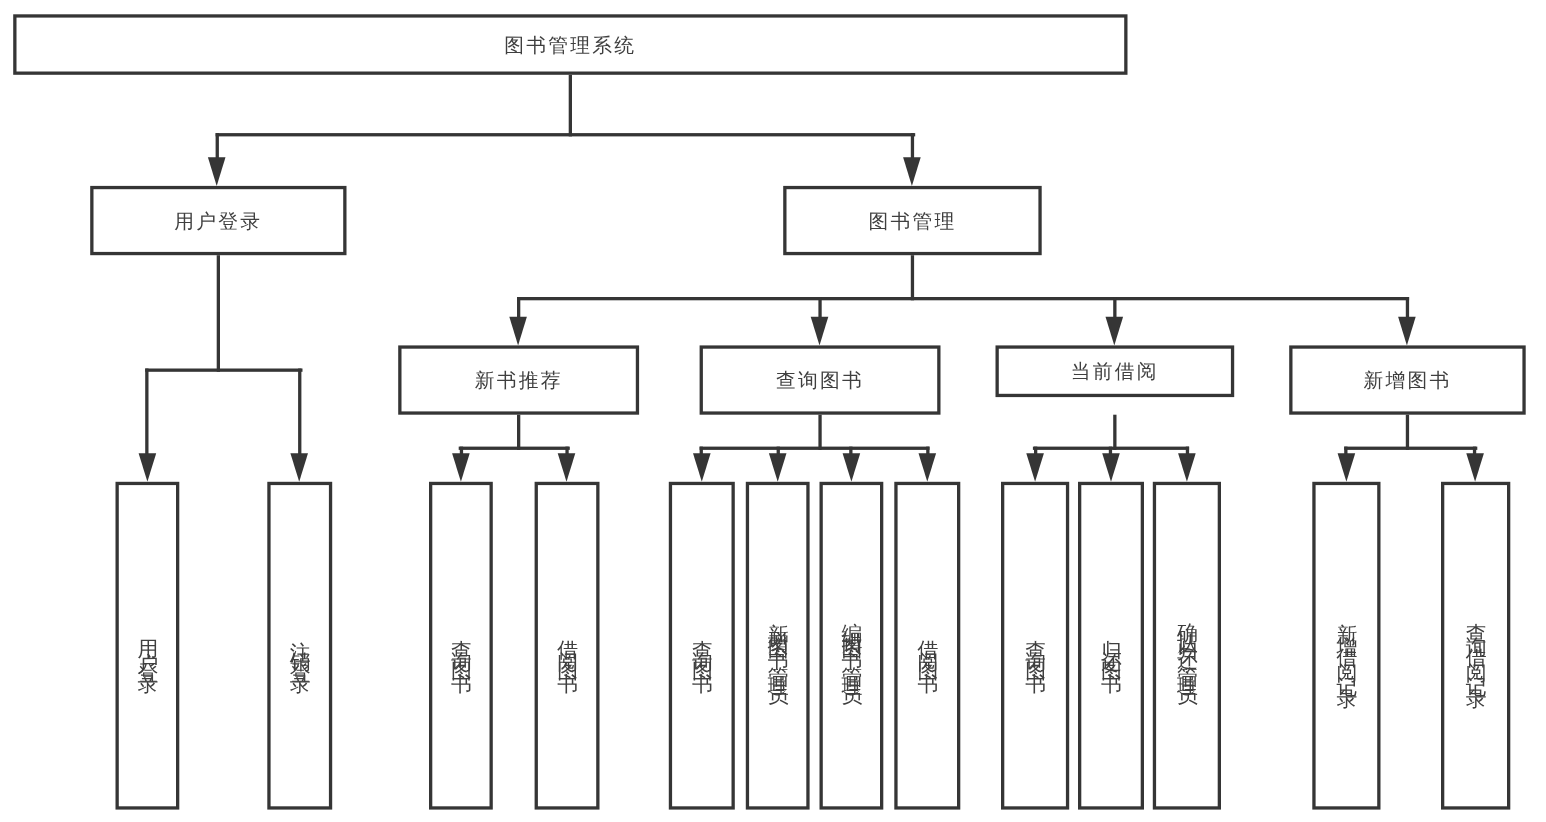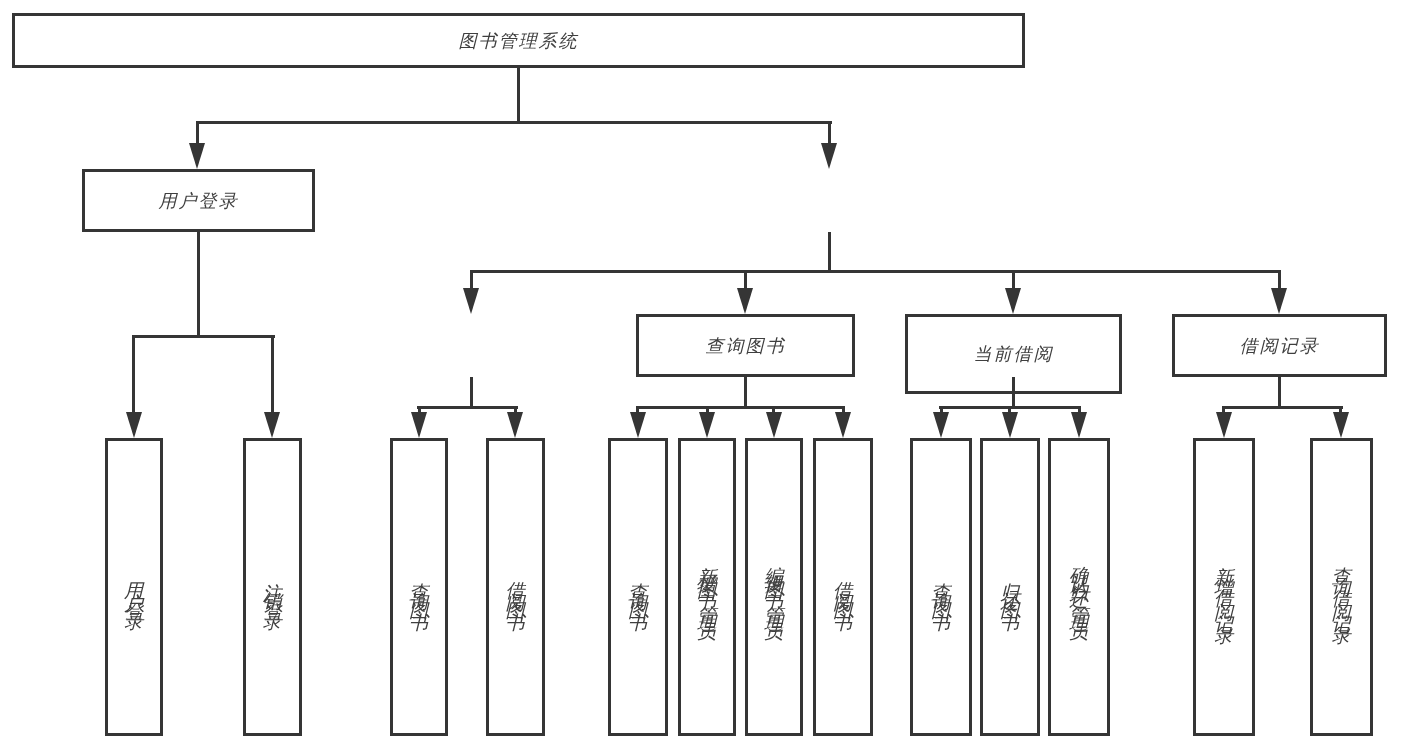--- a/index.html
+++ b/index.html
@@ -2,21 +2,20 @@
 <html><head>
 <meta charset="utf-8">
 <style>
   html,body{margin:0;padding:0;background:#ffffff;}
   .canvas{
     position:relative;
     width:1405px;height:747px;
     background:#ffffff;
     overflow:hidden;
     font-family:"Liberation Sans","DejaVu Sans",sans-serif;
-    font-style:italic;
   }
   .box{
     position:absolute;
     box-sizing:border-box;
     border:3px solid #353535;
     background:#ffffff;
     display:flex;
     align-items:center;
     justify-content:center;
     color:#3f3f3f;
@@ -60,47 +59,53 @@
   <div class="line" style="left:517px;top:68px;width:3px;height:56px"></div>
   <div class="line" style="left:196px;top:121px;width:636px;height:3px"></div>
   <div class="line" style="left:196px;top:121px;width:3px;height:26px"></div>
   <div class="line" style="left:828px;top:121px;width:3px;height:26px"></div>
   <div class="arrow" style="left:189px;top:143px"></div>
   <div class="arrow" style="left:821px;top:143px"></div>
 
   <div class="box hbox" style="left:82px;top:169px;width:233px;height:63px">
     <span>用户登录</span>
   </div>
+  <div class="box hbox" style="left:712px;top:169px;width:235px;height:63px">
+    <span>图书管理</span>
+  </div>
 
   <div class="line" style="left:197px;top:232px;width:3px;height:106px"></div>
   <div class="line" style="left:132px;top:335px;width:143px;height:3px"></div>
   <div class="line" style="left:132px;top:335px;width:3px;height:81px"></div>
   <div class="line" style="left:271px;top:335px;width:3px;height:81px"></div>
   <div class="arrow" style="left:126px;top:412px"></div>
   <div class="arrow" style="left:264px;top:412px"></div>
 
   <div class="line" style="left:828px;top:232px;width:3px;height:41px"></div>
   <div class="line" style="left:470px;top:270px;width:811px;height:3px"></div>
   <div class="line" style="left:470px;top:270px;width:3px;height:24px"></div>
   <div class="line" style="left:744px;top:270px;width:3px;height:24px"></div>
   <div class="line" style="left:1012px;top:270px;width:3px;height:24px"></div>
   <div class="line" style="left:1278px;top:270px;width:3px;height:24px"></div>
   <div class="arrow" style="left:463px;top:288px"></div>
   <div class="arrow" style="left:737px;top:288px"></div>
   <div class="arrow" style="left:1005px;top:288px"></div>
   <div class="arrow" style="left:1271px;top:288px"></div>
 
+  <div class="box hbox" style="left:362px;top:314px;width:219px;height:63px">
+    <span>新书推荐</span>
+  </div>
   <div class="box hbox" style="left:636px;top:314px;width:219px;height:63px">
     <span>查询图书</span>
   </div>
-  <div class="box hbox" style="left:905px;top:314px;width:217px;height:80px">
+  <div class="box hbox" style="left:905px;top:314px;width:217px;height:47px">
     <span>当前借阅</span>
   </div>
   <div class="box hbox" style="left:1172px;top:314px;width:215px;height:63px">
-    <span>借阅记录</span>
+    <span>新增图书</span>
   </div>
 
   <div class="line" style="left:470px;top:377px;width:3px;height:32px"></div>
   <div class="line" style="left:417px;top:406px;width:101px;height:3px"></div>
   <div class="line" style="left:418px;top:406px;width:3px;height:12px"></div>
   <div class="line" style="left:514px;top:406px;width:3px;height:12px"></div>
   <div class="arrow" style="left:411px;top:412px"></div>
   <div class="arrow" style="left:507px;top:412px"></div>
 
   <div class="line" style="left:744px;top:377px;width:3px;height:32px"></div>

